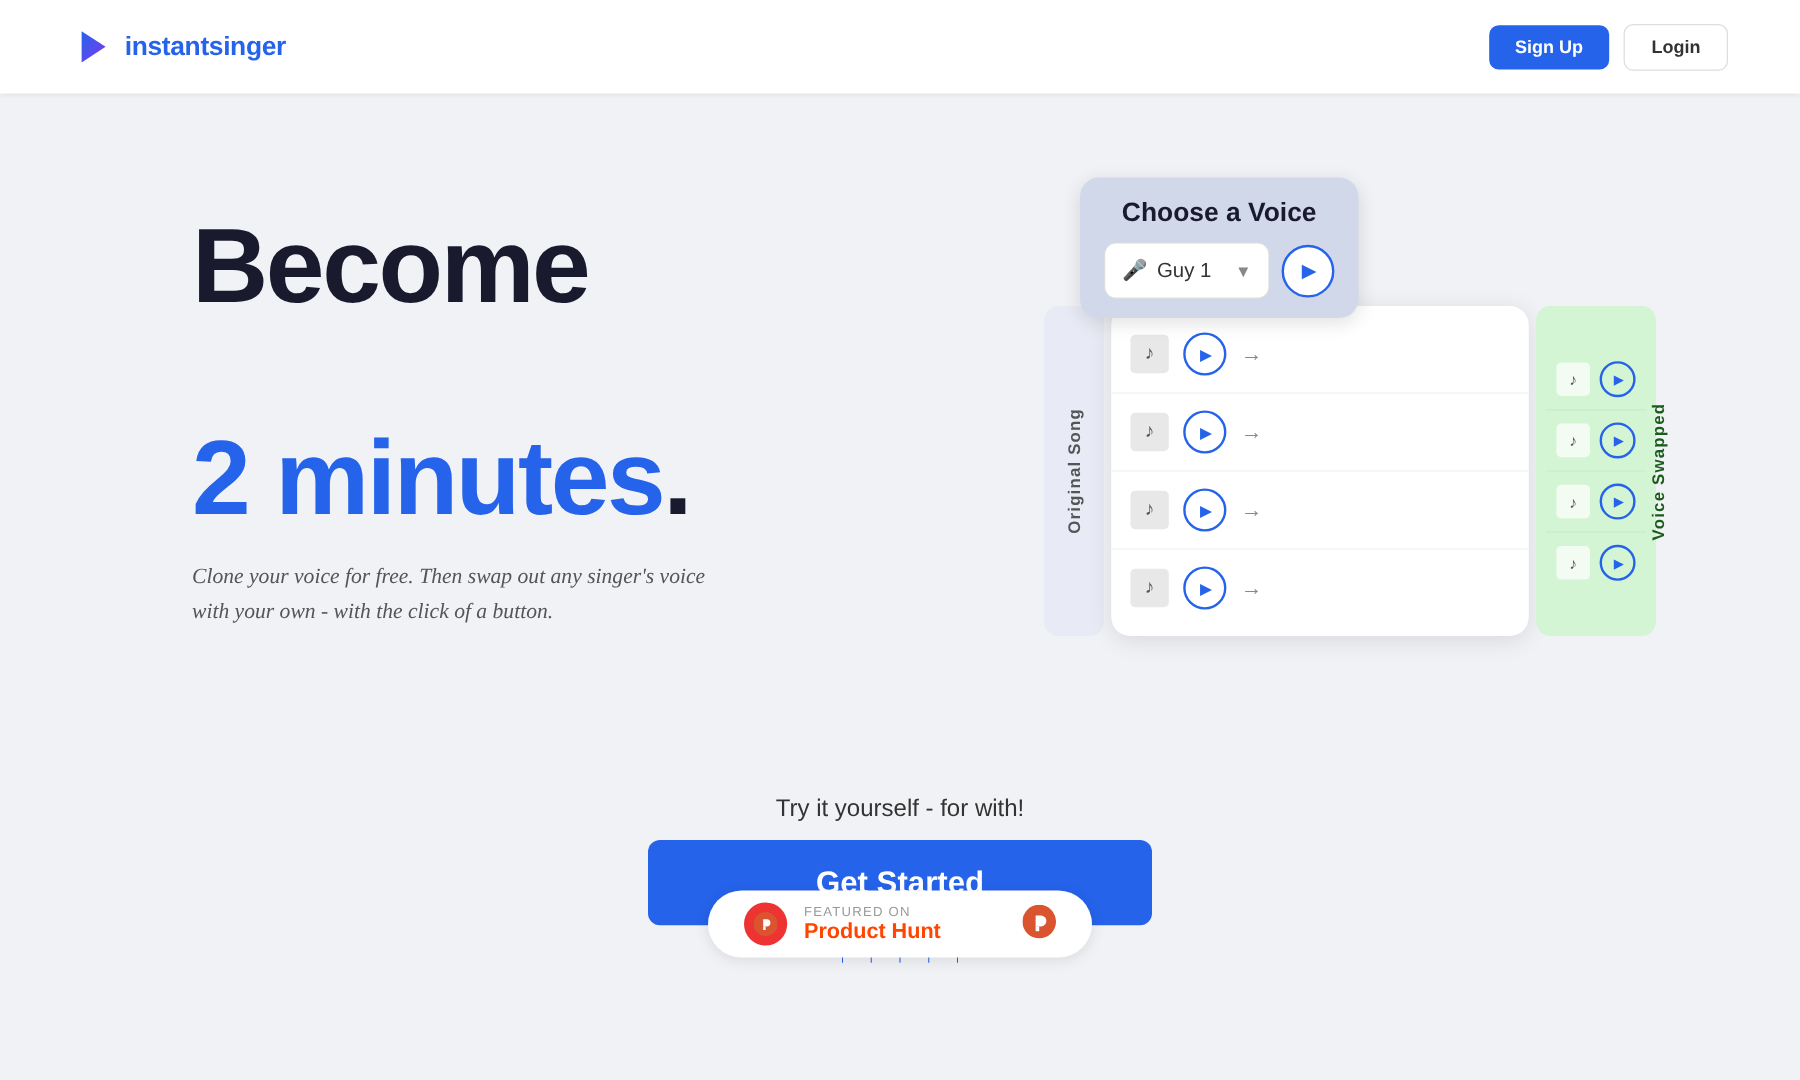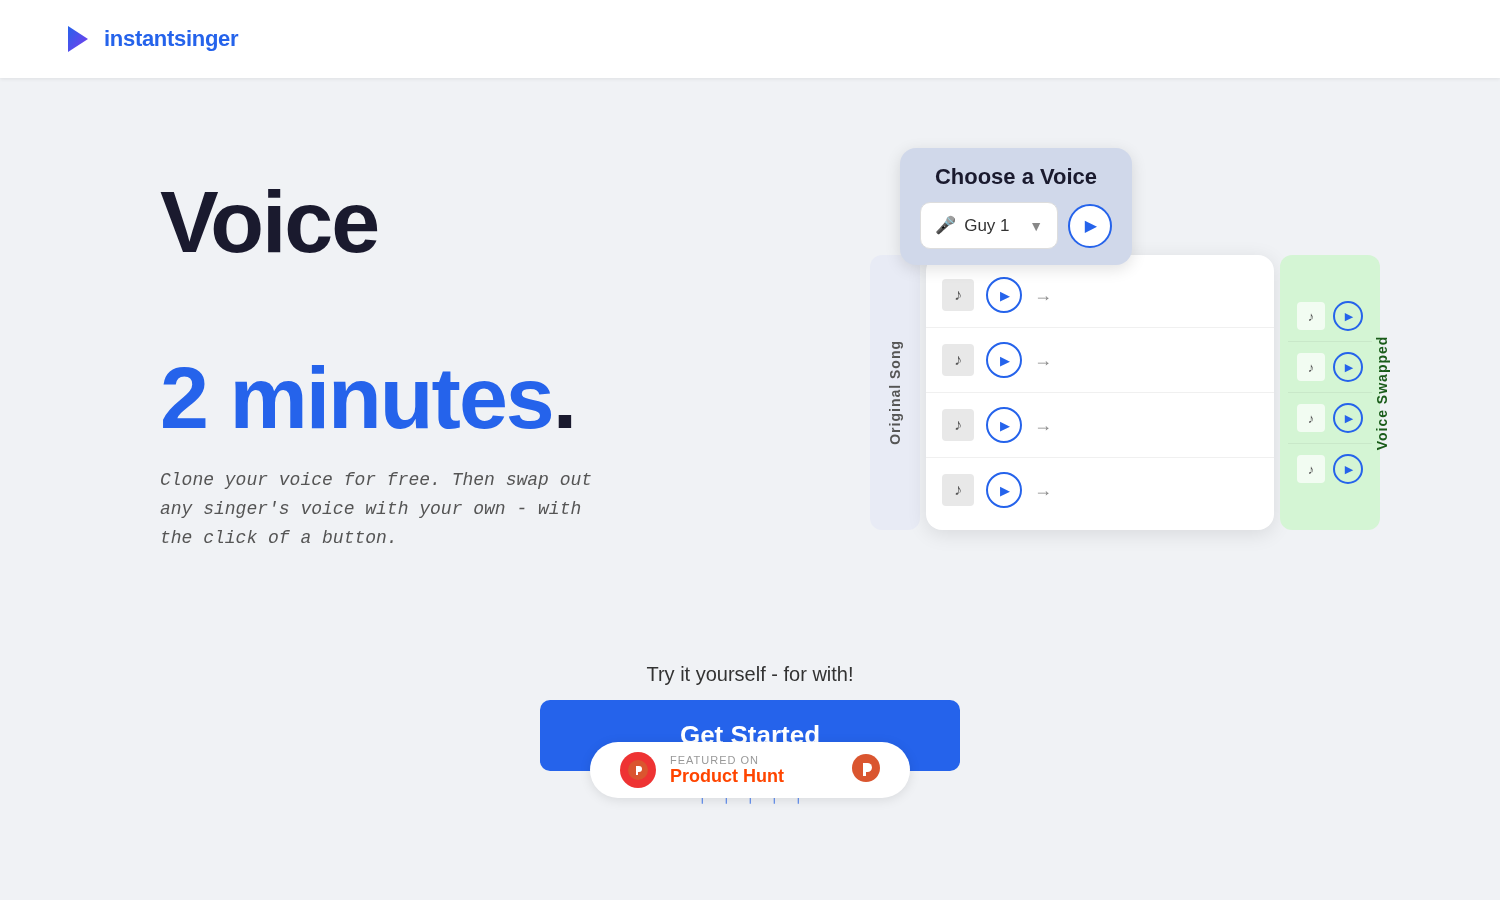--- a/index.html
+++ b/index.html
@@ -107,21 +107,21 @@
     }
     .hero-title .blue {
       color: #2563eb;
     }
     .hero-subtitle {
       margin-top: 24px;
       font-size: 18px;
       color: #555;
       line-height: 1.6;
       max-width: 460px;
-      font-family: Liberation Mono, monospace;
+      font-family: Liberation Serif, serif;
       font-style: italic;
     }
 
     
     .cta-area {
       position: absolute;
       bottom: 100px;
       left: 0;
       right: 0;
       display: flex;
@@ -413,27 +413,31 @@
         </linearGradient>
       </defs>
       <polygon points="8,4 28,17 8,30" fill="url(#lg)" rx="3"></polygon>
     </svg>
     <span class="logo-text">
       <span>instant</span><span style="color:#2563eb">singer</span>
     </span>
   </a>
 
 
+  <div class="nav-actions">
+    <button class="btn-signup">Sign Up</button>
+    <button class="btn-login">Login</button>
+  </div>
 </nav>
 
 <section class="hero">
 
   <div class="hero-left">
     <h1 class="hero-title">
-      <span>Voice</span><br>
+      <span>Become</span><br>
       <br>
       <span class="blue">2 minutes</span><span>.</span>
     </h1>
     <p class="hero-subtitle">Clone your voice for free. Then swap out any singer's voice with your own - with the click of a button.</p>
   </div>
 
   <div class="hero-right">
 
     <div class="choose-voice-card">
       <div class="choose-voice-title">Choose a Voice</div>

